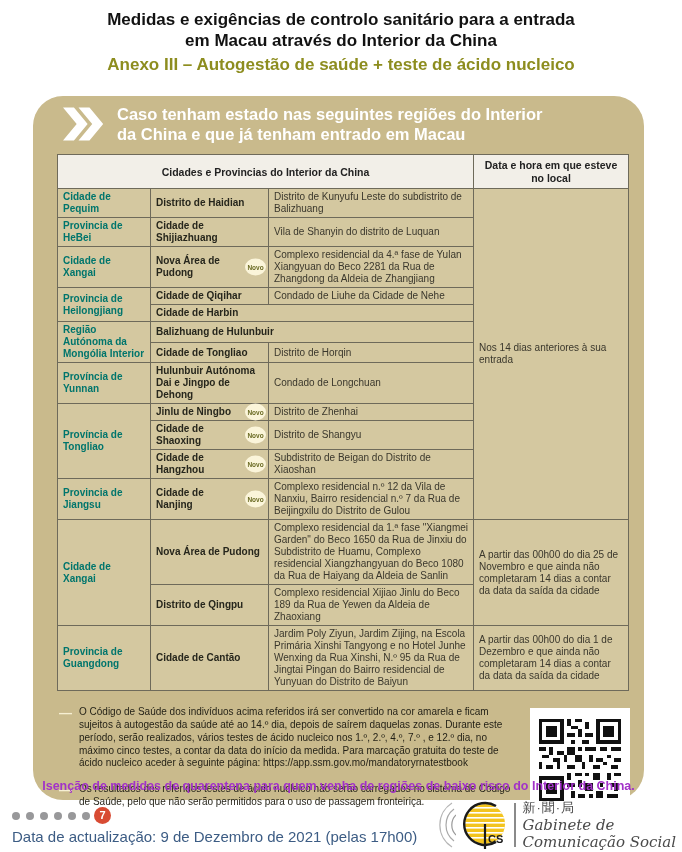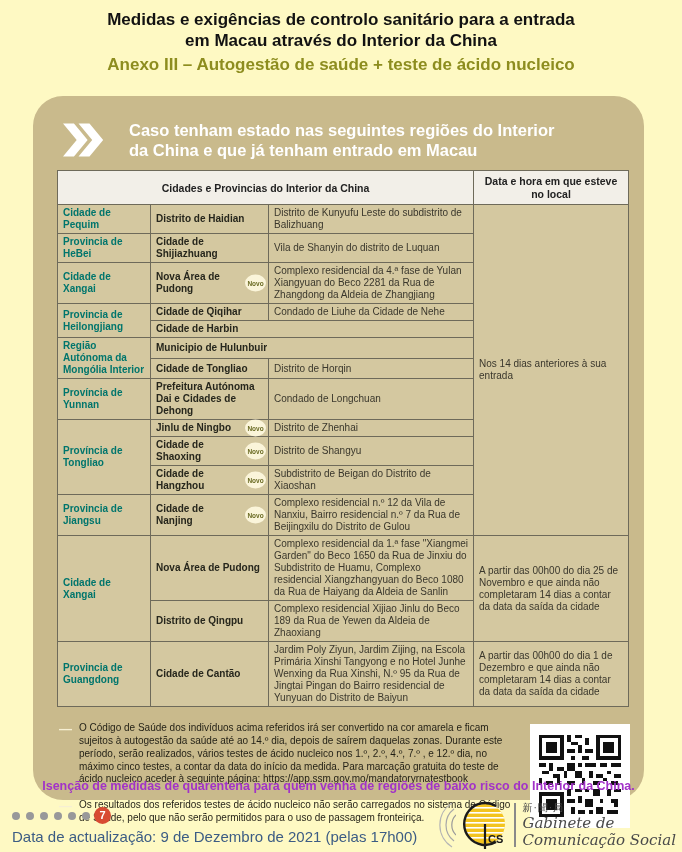--- a/index.html
+++ b/index.html
@@ -3,30 +3,30 @@
 <meta charset="utf-8">
 <style>
   :root{
     --panel:#c9ba8c; --cell:#d4c8a0; --headerCell:#f2efe8; --border:#6e6a5a;
     --teal:#00756c; --ink:#211f15; --accent:#8d8d1f; --purple:#a232c8;
     --badgeRed:#d84b33; --dateBlue:#3c5c84; --novoBg:#fbf5da; --novoText:#6b6b24;
     --dash:#f6efd3;
   }
   *{margin:0;padding:0;box-sizing:border-box;}
   body{background:#e8e8e8;}
-  .page{position:relative;width:682px;height:852px;background:#fef9c3;overflow:hidden;
+  .page{position:relative;width:682px;height:852px;background:#ffffff;overflow:hidden;
         font-family:"Liberation Sans",sans-serif;margin:0 auto;}
   
   .title-block{padding-top:10px;text-align:center;}
   .title-line{font-size:17px;font-weight:700;color:#121212;line-height:1.22;}
   .title-annex{font-size:17px;font-weight:700;color:var(--accent);line-height:1.25;margin-top:3px;}
   
   .panel{position:absolute;left:33px;top:96px;width:611px;height:704px;
          background:var(--panel);border-radius:30px;}
-  .banner{display:flex;align-items:flex-start;padding:24px 0 0 30px;gap:24px;}
+  .banner{display:flex;align-items:flex-start;padding:8px 0 0 30px;gap:12px;}
   .banner svg{margin-top:2px;flex:none;}
   .banner-text{color:#fff;font-weight:700;font-size:16.5px;line-height:1.22;}
   
   .tbl{border-collapse:collapse;margin:10px 0 0 24px;width:571px;table-layout:fixed;padding-left:14px;}
   .tbl td,.tbl th{border:1px solid var(--border);padding:2px 5px;vertical-align:middle;
                   font-size:10px;line-height:1.2;text-align:left;word-wrap:break-word;}
   .tbl th{background:var(--headerCell);color:#222;font-weight:700;text-align:center;font-size:10.5px;padding:4px 3px;}
   .tbl td{background:var(--cell);color:#3a372c;}
   td.region{color:var(--teal);font-weight:700;}
   td.area{font-weight:700;color:#26261c;position:relative;}
@@ -47,21 +47,21 @@
              color:var(--purple);font-weight:700;font-size:12.5px;}
   
   .footer-left{position:absolute;left:12px;top:807px;}
   .dots{display:flex;align-items:center;gap:6px;height:17px;}
   .dot{width:8px;height:8px;border-radius:50%;background:#98989a;}
   .page-badge{width:17px;height:17px;border-radius:50%;background:var(--badgeRed);
               color:#fff;font-size:11px;font-weight:700;text-align:center;line-height:17px;margin-left:-2px;}
   .update-date{margin-top:4px;font-size:15px;color:var(--dateBlue);}
   .logo{position:absolute;right:6px;top:799px;display:flex;align-items:center;gap:6px;}
   .logo-divider{width:2px;height:44px;background:#8a8a8a;}
-  .logo-text .cn{font-size:10px;color:#4a4a4a;letter-spacing:1px;}
+  .logo-text .cn{font-size:13px;color:#4a4a4a;letter-spacing:1px;}
   .logo-text .pt{font-family:"DejaVu Serif",serif;font-style:italic;font-size:15px;color:#4a4a4a;line-height:1.15;}
 </style>
 </head>
 <body>
 
 <div class="page">
 
   <div class="title-block">
     <div class="title-line">Medidas e exigências de controlo sanitário para a entrada</div>
     <div class="title-line">em Macau através do Interior da China</div>
@@ -115,29 +115,29 @@
       <tr>
         <td class="region" rowspan="2">Provincia de Heilongjiang</td>
         <td class="area">Cidade de Qiqihar</td>
         <td>Condado de Liuhe da Cidade de Nehe</td>
       </tr>
       <tr>
         <td class="area" colspan="2">Cidade de Harbin</td>
       </tr>
       <tr>
         <td class="region" rowspan="2">Região Autónoma da Mongólia Interior</td>
-        <td class="area" colspan="2">Municipio de Hulunbuir</td>
+        <td class="area" colspan="2">Balizhuang de Hulunbuir</td>
       </tr>
       <tr>
         <td class="area">Cidade de Tongliao</td>
         <td>Distrito de Horqin</td>
       </tr>
       <tr>
         <td class="region">Província de Yunnan</td>
-        <td class="area">Prefeitura Autónoma Dai e Cidades de Dehong</td>
+        <td class="area">Hulunbuir Autónoma Dai e Jingpo de Dehong</td>
         <td>Condado de Longchuan</td>
       </tr>
       <tr>
         <td class="region" rowspan="3">Província de Tongliao</td>
         <td class="area has-novo">
           <span>Jinlu de Ningbo</span>
           <span class="novo">Novo</span>
         </td>
         <td>Distrito de Zhenhai</td>
       </tr>

